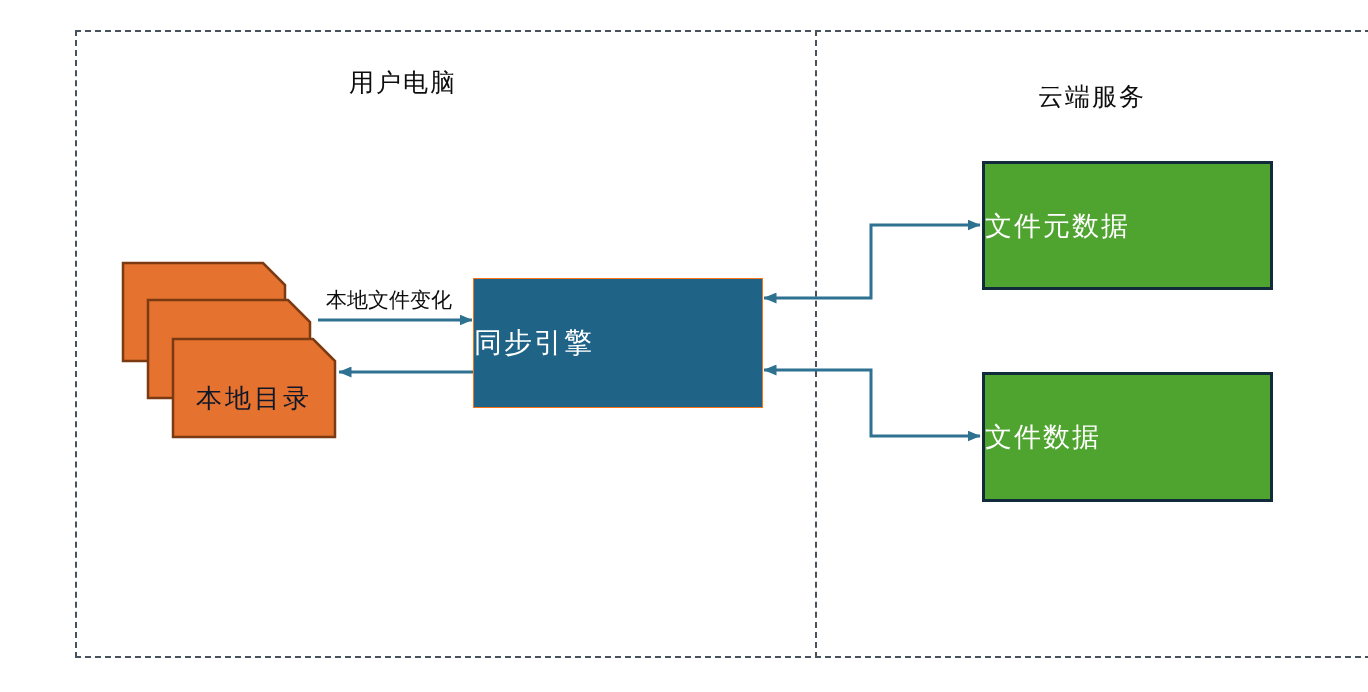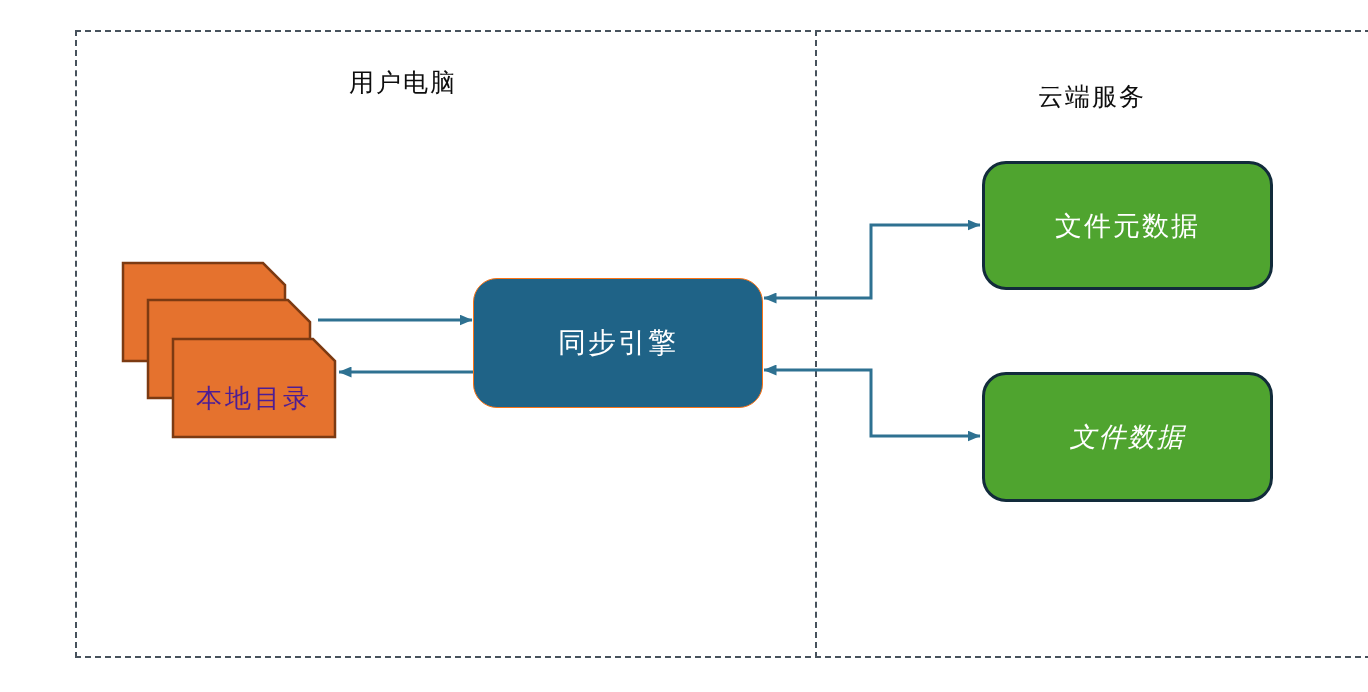--- a/index.html
+++ b/index.html
@@ -46,57 +46,56 @@
     z-index: 3;
   }
   .title-user { left: 238px; top: 66px; }
   .title-cloud { left: 927px; top: 80px; }
   
   .node {
     position: absolute;
     box-sizing: border-box;
     display: flex;
     align-items: center;
-    justify-content: center;
+    justify-content: flex-start;
     color: #ffffff;
     z-index: 1;
     letter-spacing: 2px;
-    border-radius: 24px;
   }
   .node-sync {
     left: 428px; top: 278px;
     width: 290px; height: 130px;
     background: #1F6387;
     border: 1px solid #f97316;
     font-size: 28px;
   }
   .node-green {
     background: #4FA42F;
     border: 3px solid #122B3B;
     font-size: 27px;
   }
   .node-metadata { left: 937px; top: 161px; width: 291px; height: 129px; }
-  .node-filedata { left: 937px; top: 372px; width: 291px; height: 130px; font-style: italic; }
+  .node-filedata { left: 937px; top: 372px; width: 291px; height: 130px; }
   
   .shape-layer {
     position: absolute;
     left: 0; top: 0;
     width: 1368px;
     height: 692px;
     z-index: 2;
     pointer-events: none;
   }
   
   .card-label {
     position: absolute;
     left: 128px; top: 381px;
     width: 162px;
     text-align: center;
     font-size: 26px;
-    color: #4c1d95;
+    color: #0f172a;
     letter-spacing: 3px;
     z-index: 3;
   }
   
   .edge-label {
     position: absolute;
     left: 274px; top: 286px;
     width: 140px;
     text-align: center;
     font-size: 21px;
@@ -142,14 +141,15 @@
 
     <path d="M428 372 H294" fill="none" stroke="#2E7191" stroke-width="3" marker-end="url(#ah)"></path>
 
     <path d="M719 298 H826 V225 H935" fill="none" stroke="#2E7191" stroke-width="3" marker-start="url(#ah)" marker-end="url(#ah)"></path>
 
     <path d="M719 370 H826 V436 H935" fill="none" stroke="#2E7191" stroke-width="3" marker-start="url(#ah)" marker-end="url(#ah)"></path>
   </svg>
 
   <div class="card-label">本地目录</div>
 
+  <div class="edge-label">本地文件变化</div>
 
 </div>
 
 </body></html>

